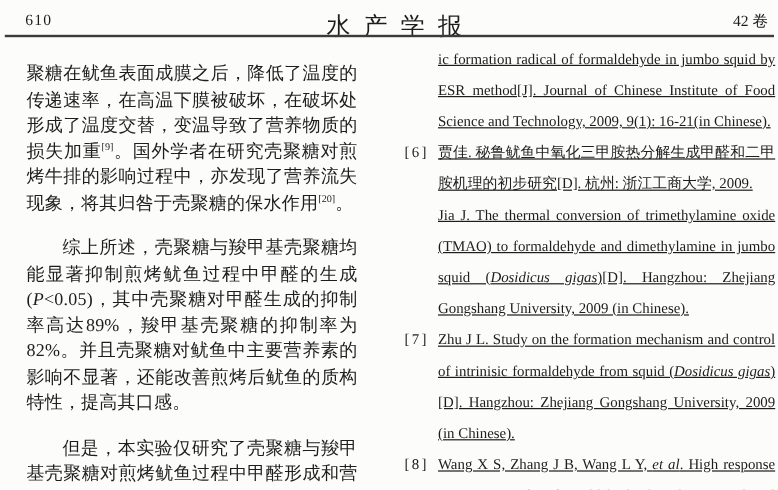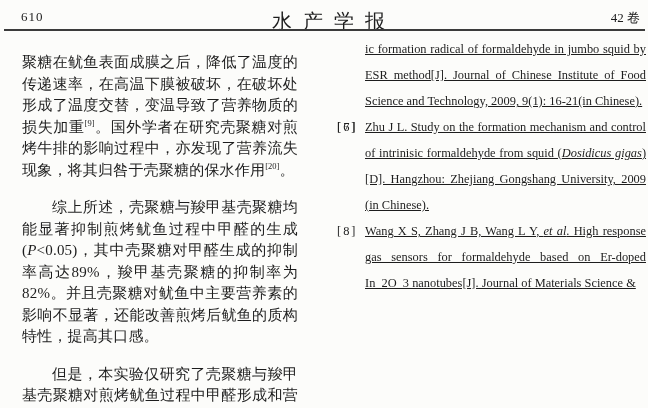--- a/index.html
+++ b/index.html
@@ -69,20 +69,22 @@
 
     <div class="ref">
       <div class="ref-body">
         <div class="rb en"><span>ic formation radical of formaldehyde in jumbo squid by ESR method[J]. Journal of Chinese Institute of Food Science and Technology, 2009, 9(1): 16-21(in Chinese).</span></div>
       </div>
     </div>
 
     <div class="ref">
       <span class="ref-label">[6]</span>
       <div class="ref-body">
+        <div class="rb zh"><span>贾佳. 秘鲁鱿鱼中氧化三甲胺热分解生成甲醛和二甲胺机理的初步研究[D]. 杭州: 浙江工商大学, 2009.</span></div>
+        <div class="rb en"><span>Jia J. The thermal conversion of trimethylamine oxide (TMAO) to formaldehyde and dimethylamine in jumbo squid (</span><span class="it">Dosidicus gigas</span><span>)[D]. Hangzhou: Zhejiang Gongshang University, 2009 (in Chinese).</span></div>
       </div>
     </div>
 
     <div class="ref">
       <span class="ref-label">[7]</span>
       <div class="ref-body">
         <div class="rb en"><span>Zhu J L. Study on the formation mechanism and control of intrinisic formaldehyde from squid (</span><span class="it">Dosidicus gigas</span><span>)[D]. Hangzhou: Zhejiang Gongshang University, 2009 (in Chinese).</span></div>
       </div>
     </div>
 

